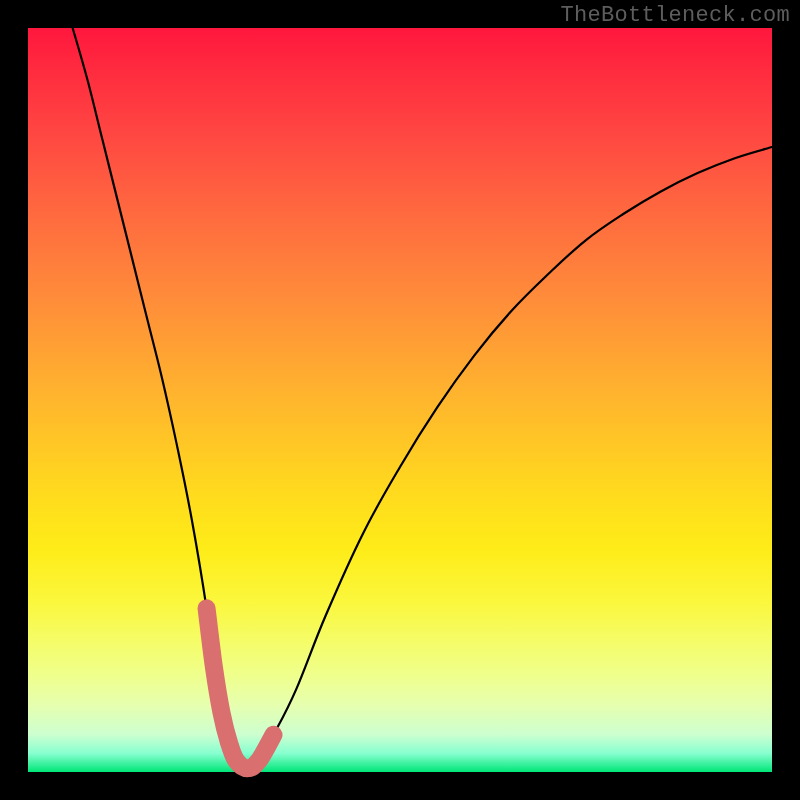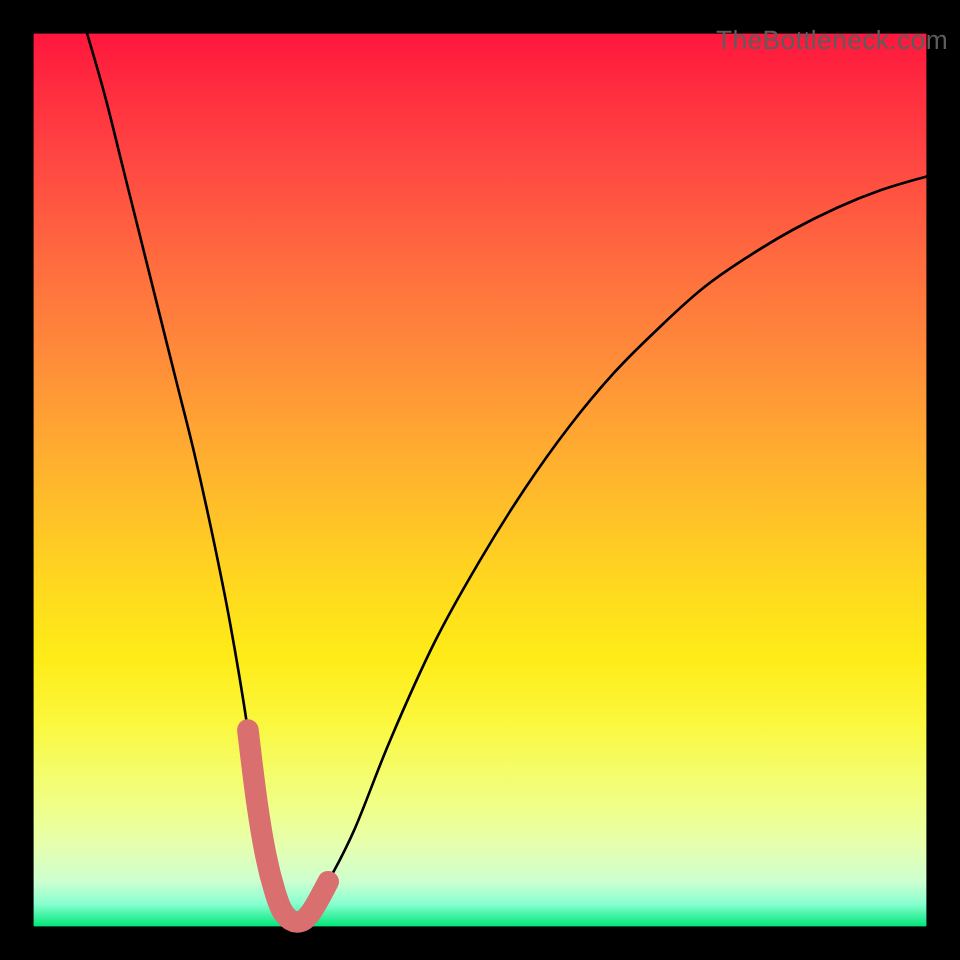--- a/index.html
+++ b/index.html
@@ -37,27 +37,28 @@
       #fbf73c 77%,
       #f4fd6c 83%,
       #efff8c 87%,
       #e6ffaf 91%,
       #ccffd0 95%,
       #87ffd0 97.5%,
       #00e678 100%);
   }
   .watermark {
     position: absolute;
-    top: 21px;
+    top: 3px;
     right: 10px;
     color: #5d5d5d;
     font-size: 22px;
     font-weight: 400;
     letter-spacing: 0.3px;
     user-select: none;
+    font-family: Liberation Mono, monospace;
   }
   svg.curve {
     position: absolute;
     left: 0;
     top: 0;
     width: 744px;
     height: 744px;
     overflow: visible;
   }
 </style>

